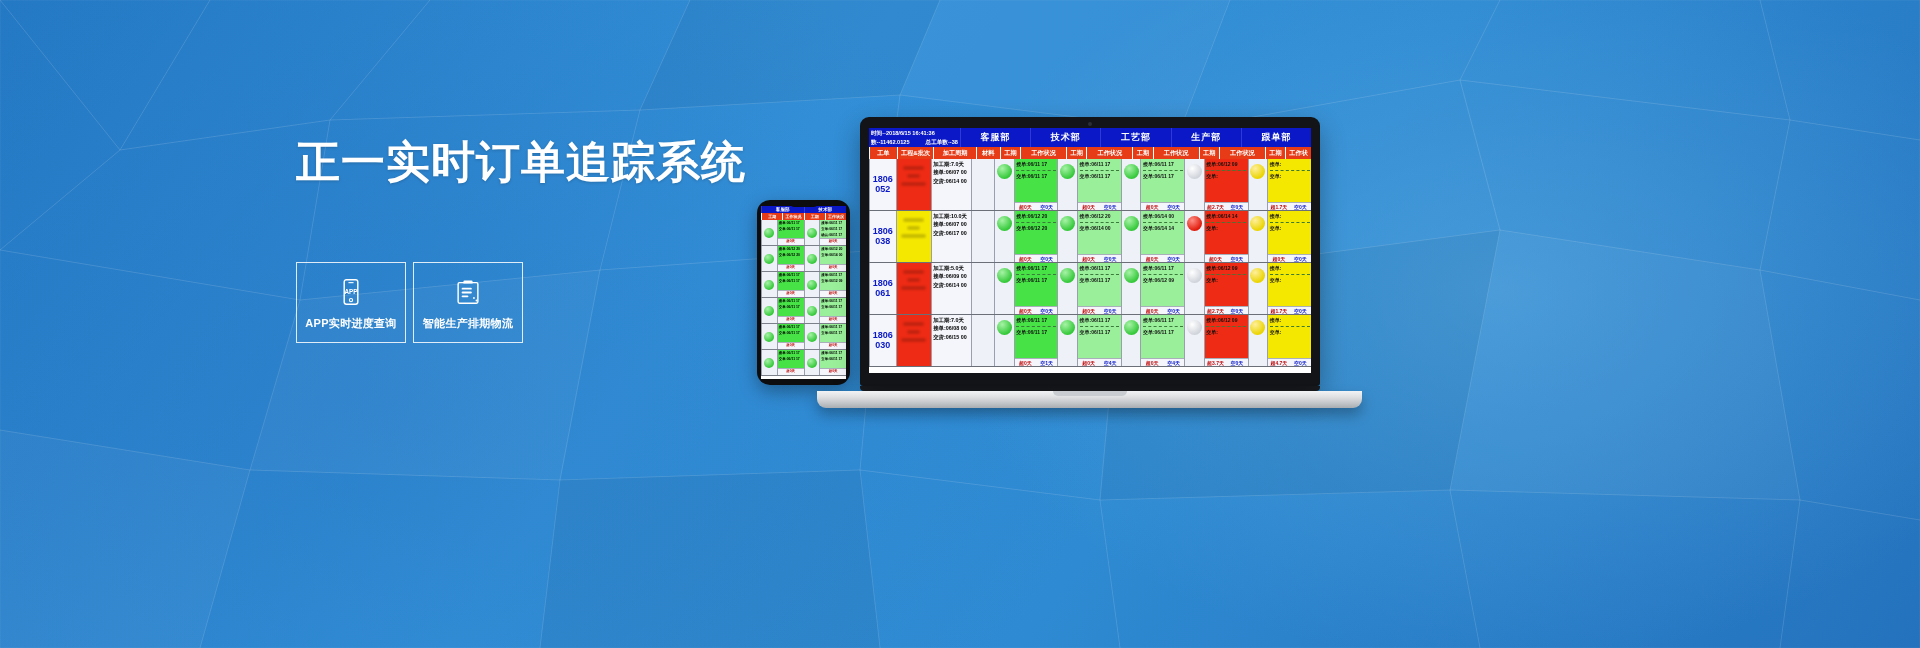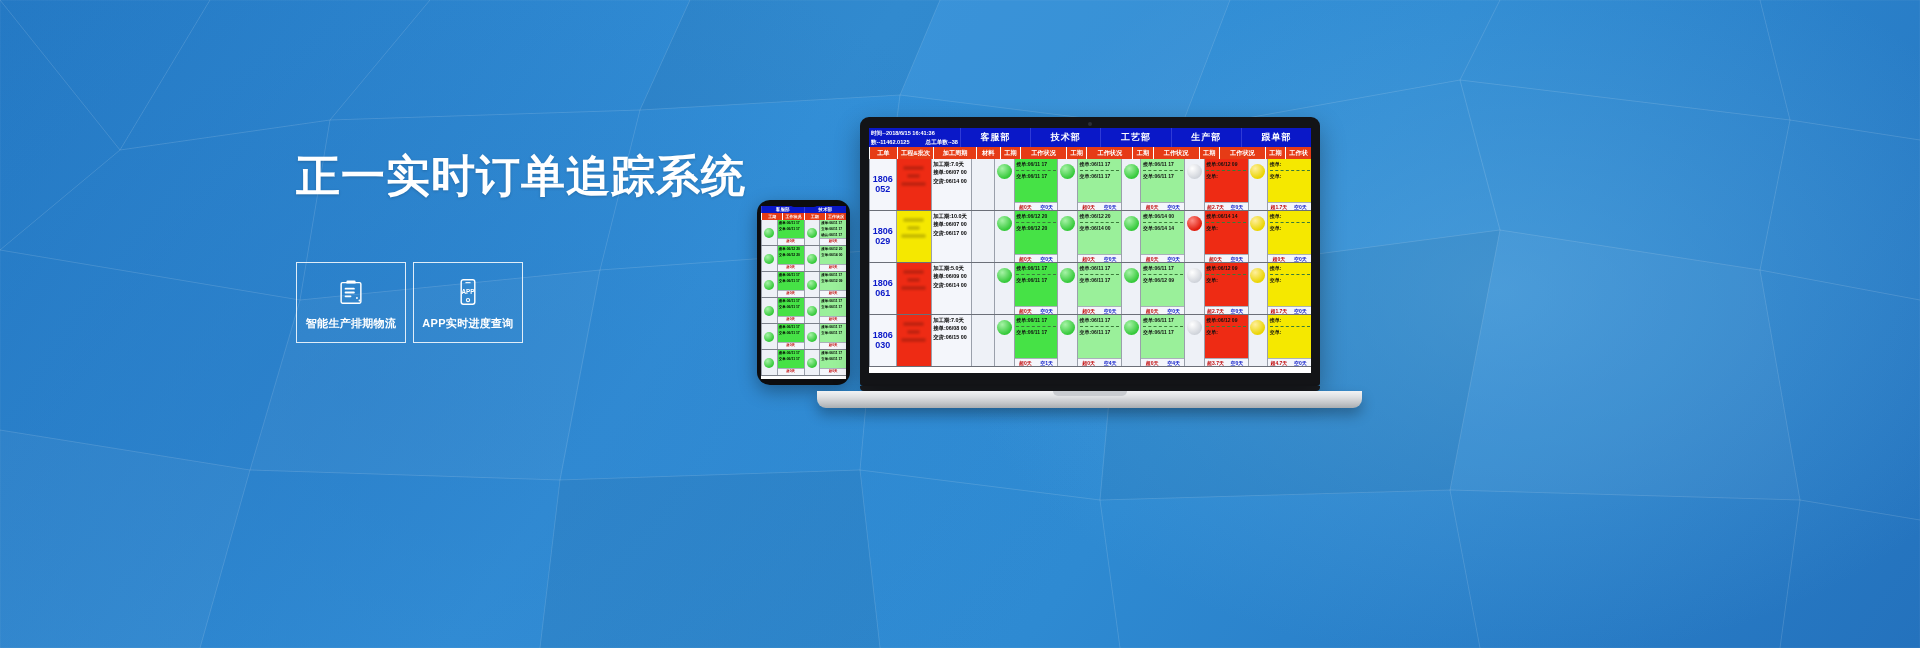--- a/index.html
+++ b/index.html
@@ -12,21 +12,21 @@
   
   #bg {
     position:absolute; inset:0;
     background:
       radial-gradient(ellipse 900px 600px at 78% 45%, rgba(90,170,225,.55) 0%, rgba(45,135,205,0) 62%),
       radial-gradient(ellipse 1100px 700px at 18% 60%, rgba(40,120,195,.45) 0%, rgba(40,120,195,0) 70%),
       linear-gradient(125deg,#2479c4 0%,#3390d8 38%,#2e8ad2 62%,#2472bd 100%);
   }
   #bg svg { position:absolute; inset:0; width:1920px; height:648px; }
   
-  #copy { position:absolute; left:296px; top:136px; width:420px;margin-top:14px; }
+  #copy { position:absolute; left:296px; top:136px; width:420px; }
   .headline {
     color:#fff; font-weight:bold; font-size:44px; line-height:1.18;
     letter-spacing:1px; white-space:nowrap;
     text-shadow:0 1px 3px rgba(0,0,0,.18);
   }
   #features { position:absolute; left:296px; top:262px; display:flex; gap:7px; }
   .feature {
     width:110px; height:81px; border:1px solid rgba(255,255,255,.85);
     display:flex; flex-direction:column; align-items:center; justify-content:center;
     gap:7px;
@@ -176,39 +176,39 @@
 
 <div id="copy">
   <div class="headline">正一实时订单追踪系统</div>
 </div>
 
 <div id="features">
 
 
   <div class="feature">
     <svg class="ic" viewBox="0 0 40 40">
+      <rect x="12" y="5.5" width="16" height="29" rx="2.6" fill="none" stroke="#fff" stroke-width="1.7"></rect>
+      <line x1="17" y1="9" x2="23" y2="9" stroke="#fff" stroke-width="1.3"></line>
+      <text x="20" y="22" font-family="Liberation Sans, sans-serif" font-size="7.5" font-weight="bold" fill="#fff" text-anchor="middle">APP</text>
+      <circle cx="20" cy="29.5" r="1.9" fill="none" stroke="#fff" stroke-width="1.3"></circle>
+    </svg>
+    <div class="lbl">APP实时进度查询</div>
+  </div>
+
+  <div class="feature">
+    <svg class="ic" viewBox="0 0 40 40">
       <path d="M10 9h20a1.6 1.6 0 0 1 1.6 1.6v21a1.6 1.6 0 0 1-1.6 1.6H10a1.6 1.6 0 0 1-1.6-1.6v-21A1.6 1.6 0 0 1 10 9z" fill="none" stroke="#fff" stroke-width="1.7"></path>
       <path d="M16 6.5h8a1.4 1.4 0 0 1 1.4 1.4v2.2H14.6V7.9A1.4 1.4 0 0 1 16 6.5z" fill="#fff"></path>
       <rect x="12.5" y="15" width="12" height="2.2" rx="1.1" fill="#fff"></rect>
       <rect x="12.5" y="19.5" width="12" height="2.2" rx="1.1" fill="#fff"></rect>
       <rect x="12.5" y="24" width="8" height="2.2" rx="1.1" fill="#fff"></rect>
       <circle cx="27" cy="27" r="1.1" fill="#fff"></circle>
         <circle cx="30" cy="30" r="1.1" fill="#fff"></circle>
     </svg>
     <div class="lbl">智能生产排期物流</div>
-  </div>
-
-  <div class="feature">
-    <svg class="ic" viewBox="0 0 40 40">
-      <rect x="12" y="5.5" width="16" height="29" rx="2.6" fill="none" stroke="#fff" stroke-width="1.7"></rect>
-      <line x1="17" y1="9" x2="23" y2="9" stroke="#fff" stroke-width="1.3"></line>
-      <text x="20" y="22" font-family="Liberation Sans, sans-serif" font-size="7.5" font-weight="bold" fill="#fff" text-anchor="middle">APP</text>
-      <circle cx="20" cy="29.5" r="1.9" fill="none" stroke="#fff" stroke-width="1.3"></circle>
-    </svg>
-    <div class="lbl">APP实时进度查询</div>
   </div>
 </div>
 
 <div id="phone">
   <div id="phone-screen" class="erp">
     <div class="ph-top">
       <div>客服部</div>
       <div>技术部</div>
     </div>
     <div class="ph-cols">
@@ -475,21 +475,21 @@
               </div>
               <div class="foot" style="position:absolute;bottom:0;left:0;right:0">
                 <span class="red">超1.7天</span>
                 <span class="blue">空0天</span>
               </div>
             </div>
           </div>
           <div class="erp-row" style="height: 52px;">
             <div class="cell c-id">
               <span>1806</span>
-              <span>029</span>
+              <span>038</span>
             </div>
             <div class="cell c-name" style="background: rgb(245, 232, 0);">
               <div style="background:rgba(0,0,0,.18);height:4px;width:70%;margin:6px auto 4px;border-radius:2px;filter:blur(1px)"></div>
               <div style="background:rgba(0,0,0,.18);height:4px;width:40%;margin:0 auto 4px;border-radius:2px;filter:blur(1px)"></div>
               <div style="background:rgba(0,0,0,.18);height:4px;width:80%;margin:0 auto;border-radius:2px;filter:blur(1px)"></div>
             </div>
             <div class="cell c-cycle">
               <div>加工期:10.0天</div>
               <div>接单:06/07 00</div>
               <div>交货:06/17 00</div>

